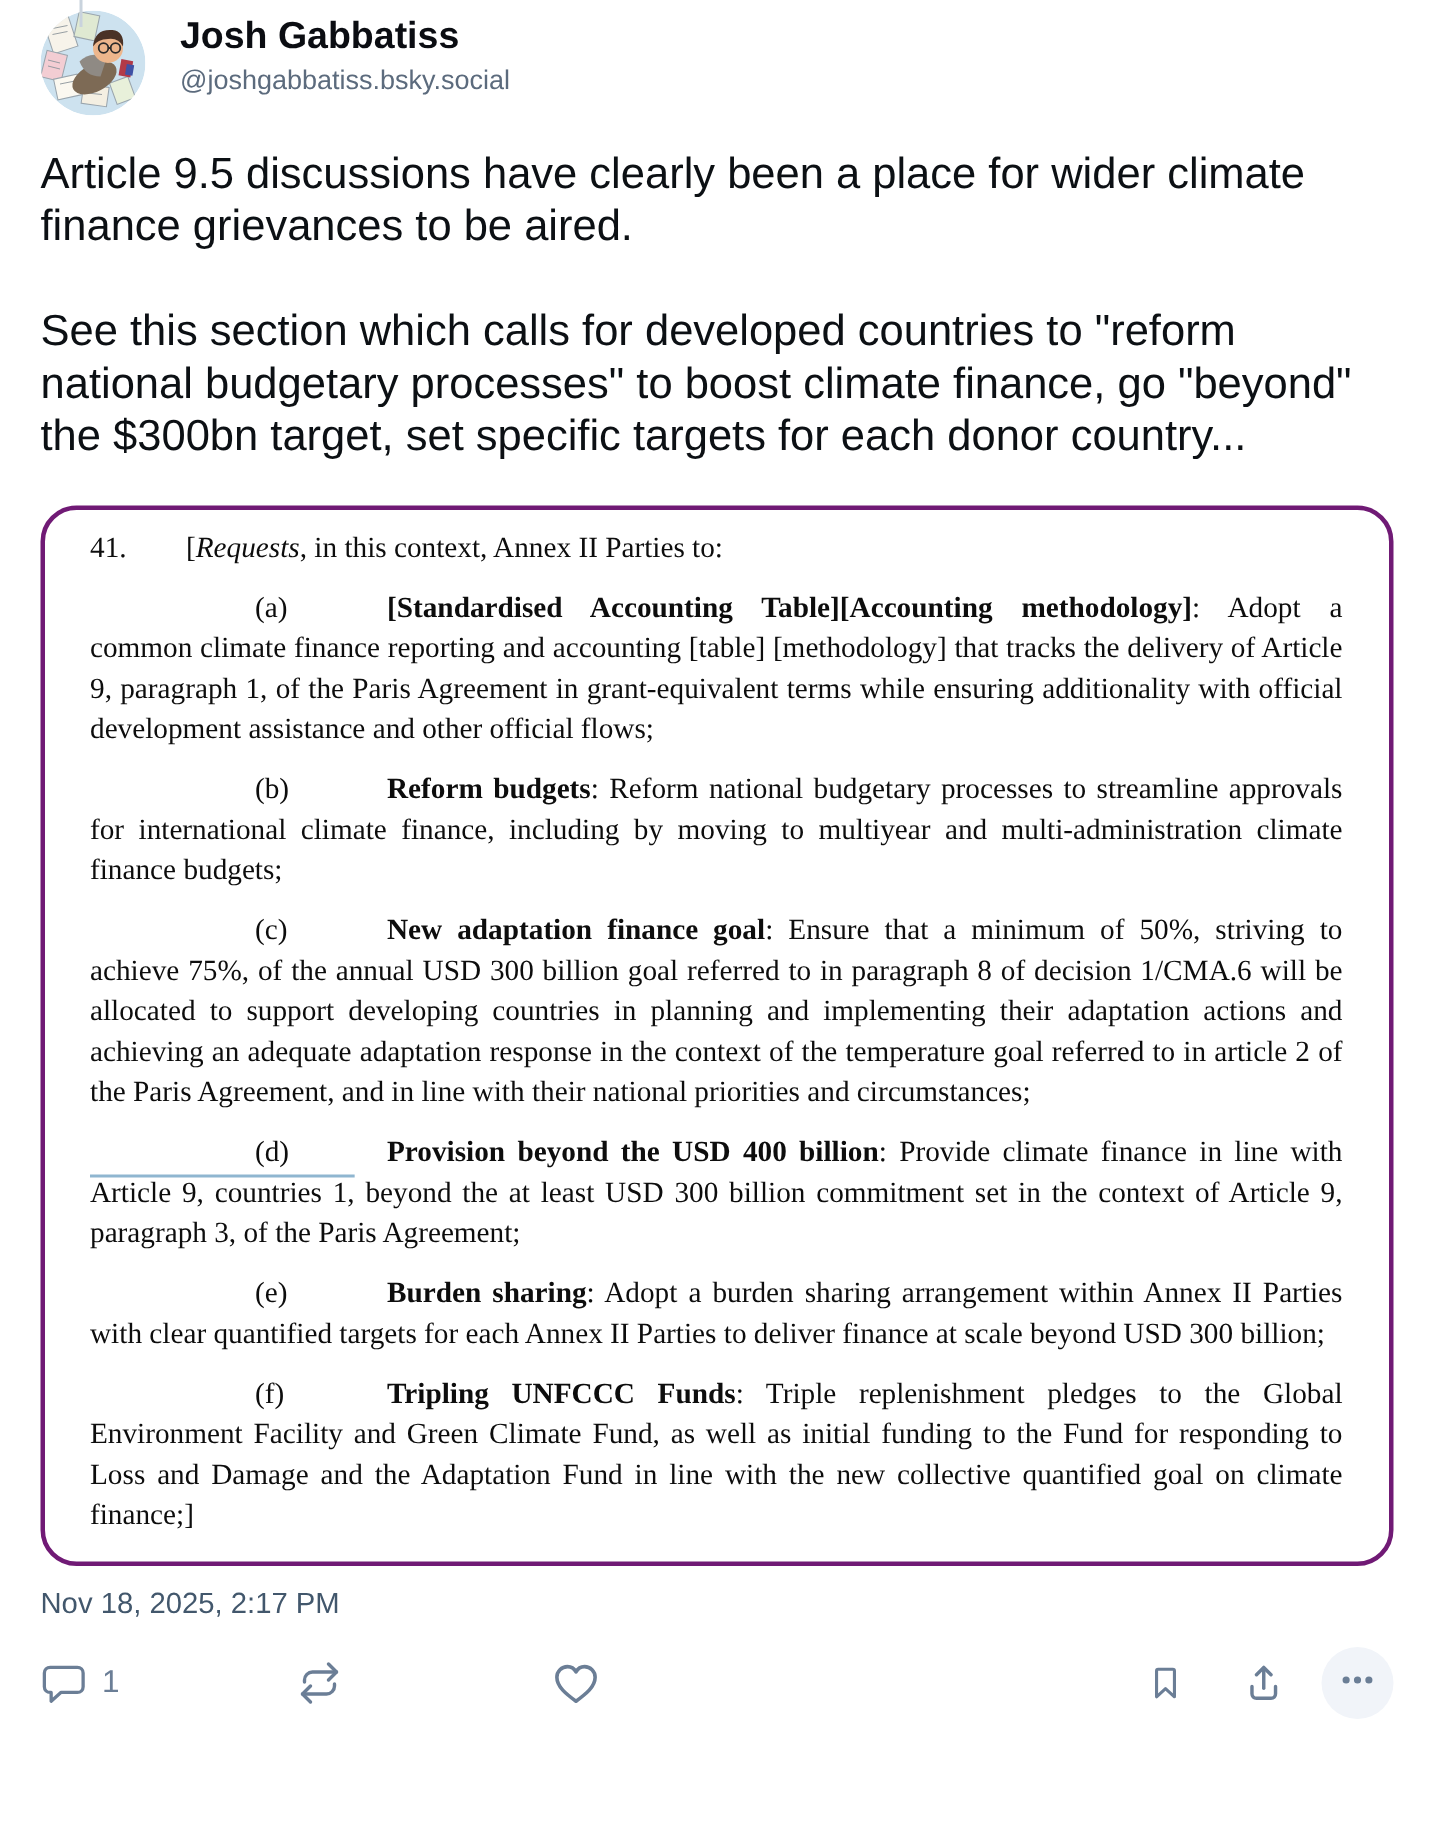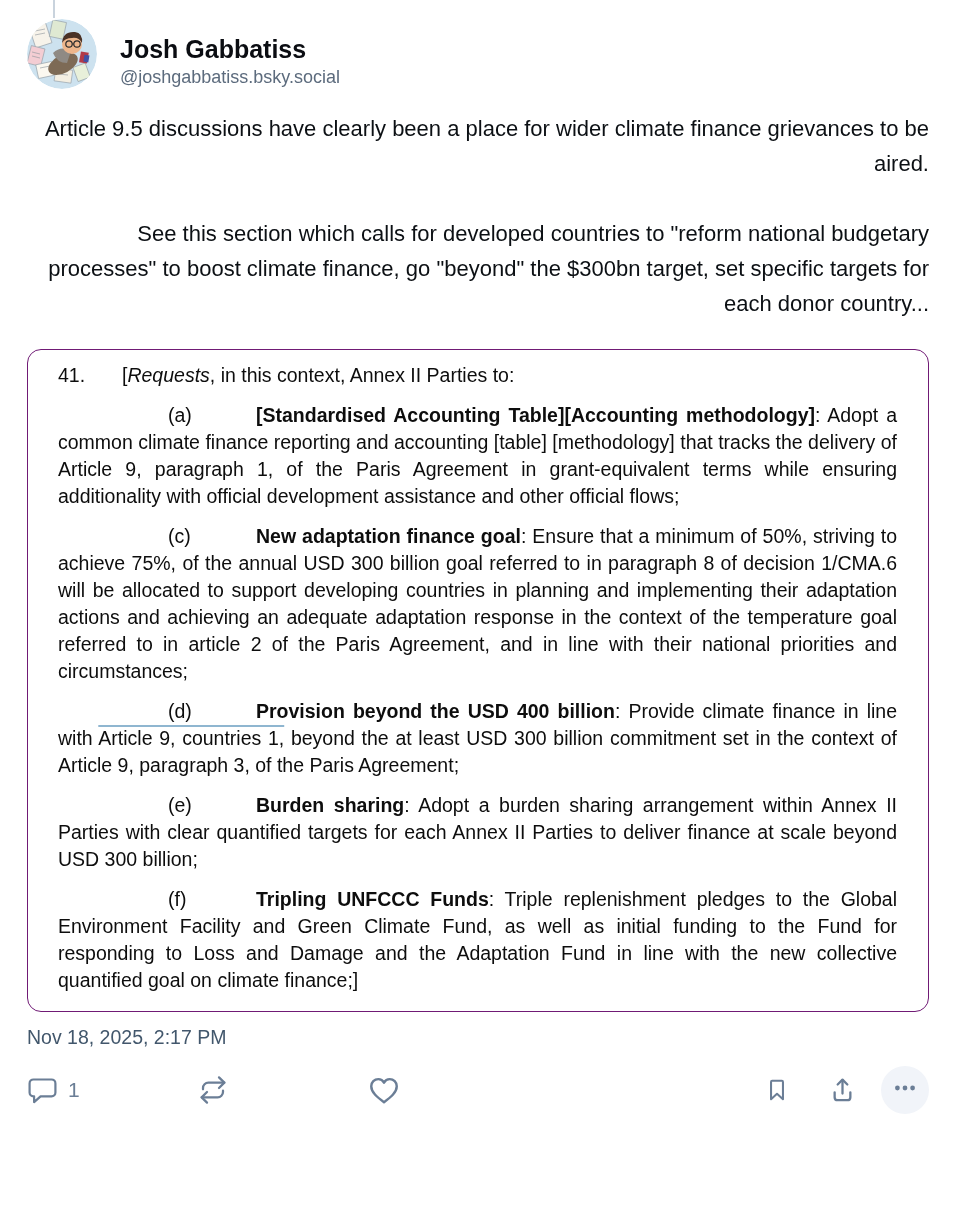--- a/index.html
+++ b/index.html
@@ -3,34 +3,34 @@
 <meta charset="utf-8">
 <style>
   html,body{margin:0;padding:0;background:#ffffff;}
   body{
     width:956px;height:1218px;position:relative;overflow:hidden;
     font-family:"Liberation Sans",sans-serif;color:#0c1014;
   }
   .wrap{padding:0 27px;}
   .thread-line{position:absolute;left:53px;top:0;width:2px;height:18px;background:#c9d3dd;}
   
-  .header{display:flex;align-items:flex-end;gap:23px;padding-top:19px;}
+  .header{display:flex;align-items:flex-start;gap:23px;padding-top:7px;}
   .avatar{width:70px;height:70px;border-radius:50%;overflow:hidden;flex:0 0 auto;cursor:pointer;}
   .who{padding-top:2px;line-height:1.22;}
   .name{font-size:25px;font-weight:bold;color:#0b0d12;}
   .handle{font-size:18px;color:#5c6b7d;margin-top:3px;}
   
-  .post-body{margin-top:22px;font-size:22px;line-height:35px;color:#0c1014;text-align:right;}
+  .post-body{margin-top:22px;font-size:29px;line-height:35px;color:#0c1014;}
   .post-body p{margin:0 0 35px 0;}
   .post-body p:last-child{margin-bottom:0;}
   
   .card{
-    margin-top:28px;border:1px solid #701a75;border-radius:14px;background:#fff;
+    margin-top:28px;border:3px solid #701a75;border-radius:24px;background:#fff;
     padding:12px 31px 17px 30px;
-    font-family:Liberation Sans, sans-serif;
+    font-family:Liberation Serif, serif;
     font-size:19.5px;line-height:27px;color:#0d0d0d;
   }
   .doc-p{margin:0 0 13px 0;text-align:justify;}
   .doc-p:last-child{margin-bottom:0;}
   .doc-intro{text-align:left;}
   .doc-num{display:inline-block;width:64px;}
   .doc-item{text-indent:110px;}
   .doc-letter{display:inline-block;width:88px;text-indent:0;}
   .doc-bold{font-weight:bold;}
   .overlined{text-decoration:overline;text-decoration-color:#8fb6d0;text-decoration-thickness:2px;}
@@ -96,20 +96,21 @@
 
   <div class="post-body">
     <p>Article 9.5 discussions have clearly been a place for wider climate finance grievances to be aired.</p>
     <p>See this section which calls for developed countries to "reform national budgetary processes" to boost climate finance, go "beyond" the $300bn target, set specific targets for each donor country...</p>
   </div>
 
   <div class="card">
     <p class="doc-p doc-intro"><span class="doc-num">41.</span><span>[</span><em>Requests</em><span>, in this context, Annex II Parties to:</span></p>
     <div id="doc-items">
         <p class="doc-p doc-item"><span class="doc-letter">(a)</span><span class="doc-bold">[Standardised Accounting Table][Accounting methodology]</span>: Adopt a common climate finance reporting and accounting [table] [methodology] that tracks the delivery of Article 9, paragraph 1, of the Paris Agreement in grant-equivalent terms while ensuring additionality with official development assistance and other official flows;</p>
+        <p class="doc-p doc-item"><span class="doc-letter">(b)</span><span class="doc-bold">Reform budgets</span>: Reform national budgetary processes to streamline approvals for international climate finance, including by moving to multiyear and multi-administration climate finance budgets;</p>
         <p class="doc-p doc-item"><span class="doc-letter">(c)</span><span class="doc-bold">New adaptation finance goal</span>: Ensure that a minimum of 50%, striving to achieve 75%, of the annual USD 300 billion goal referred to in paragraph 8 of decision 1/CMA.6 will be allocated to support developing countries in planning and implementing their adaptation actions and achieving an adequate adaptation response in the context of the temperature goal referred to in article 2 of the Paris Agreement, and in line with their national priorities and circumstances;</p>
         <p class="doc-p doc-item"><span class="doc-letter">(d)</span><span class="doc-bold">Provision beyond the USD 400 billion</span>: Provide climate finance in line with <span class="overlined">Article 9, countries 1,</span> beyond the at least USD 300 billion commitment set in the context of Article 9, paragraph 3, of the Paris Agreement;</p>
         <p class="doc-p doc-item"><span class="doc-letter">(e)</span><span class="doc-bold">Burden sharing</span>: Adopt a burden sharing arrangement within Annex II Parties with clear quantified targets for each Annex II Parties to deliver finance at scale beyond USD 300 billion;</p>
         <p class="doc-p doc-item"><span class="doc-letter">(f)</span><span class="doc-bold">Tripling UNFCCC Funds</span>: Triple replenishment pledges to the Global Environment Facility and Green Climate Fund, as well as initial funding to the Fund for responding to Loss and Damage and the Adaptation Fund in line with the new collective quantified goal on climate finance;]</p>
       </div>
   </div>
 
   <div class="timestamp">Nov 18, 2025, 2:17 PM</div>
 
   <div class="actions">

